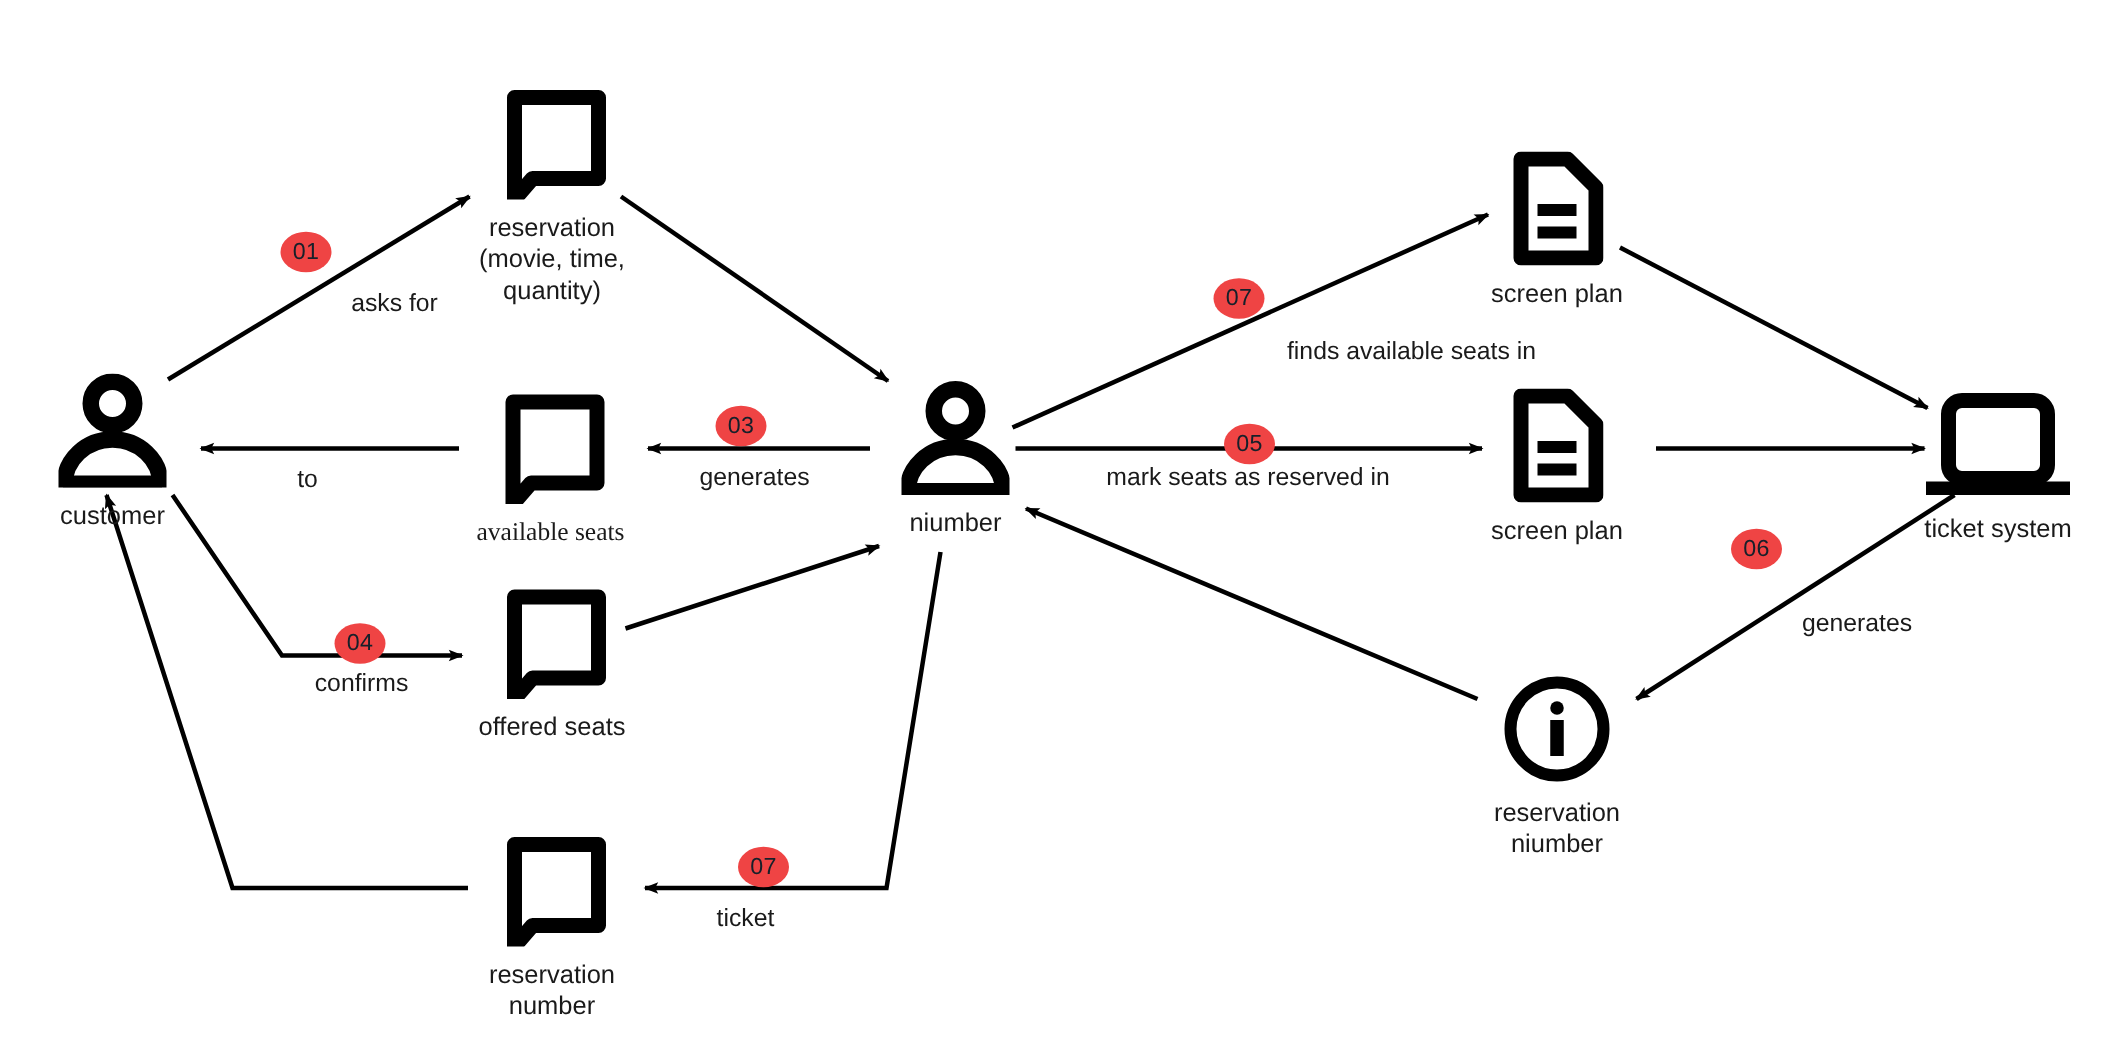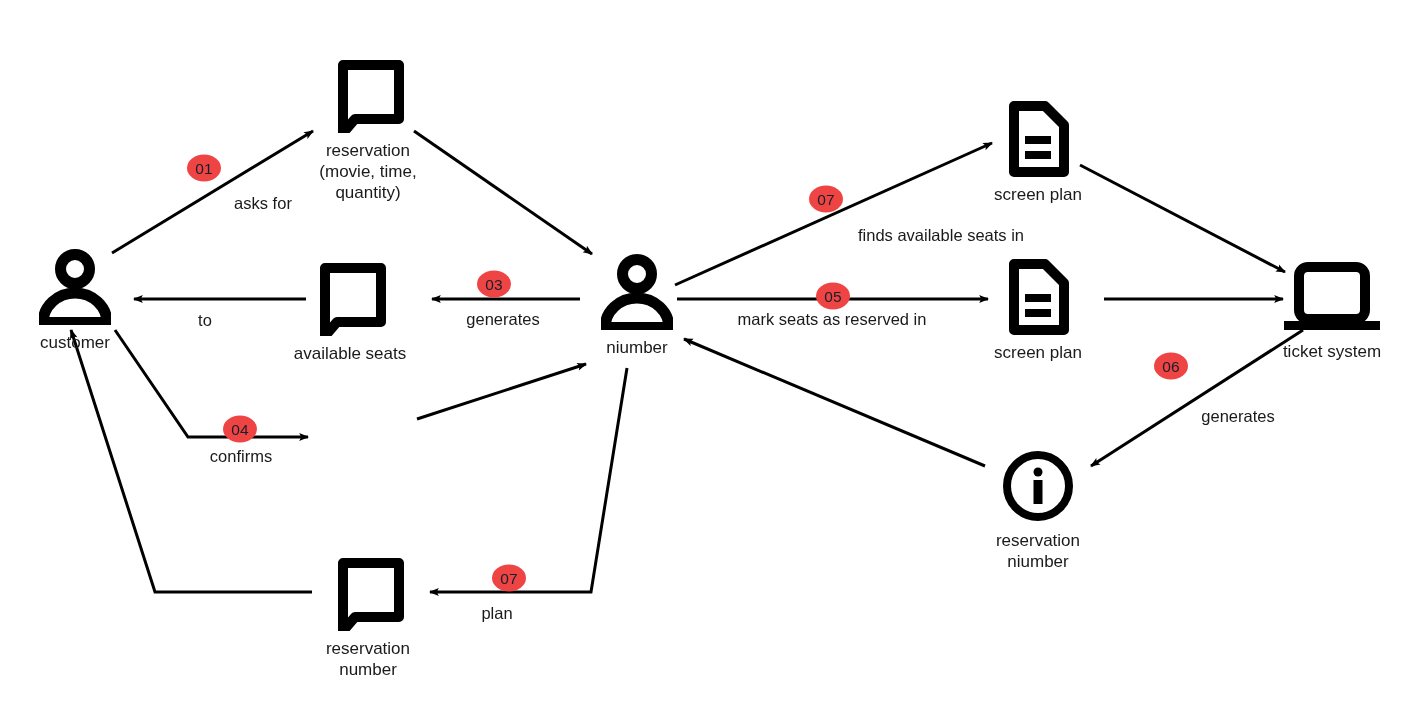--- a/index.html
+++ b/index.html
@@ -125,29 +125,37 @@
     <span class="glyph">
       <svg width="74" height="74" viewBox="0 0 74 74" xmlns="http://www.w3.org/2000/svg">
         <path d="M12,6 H68 V60 H24 L12,74 Z" fill="none" stroke="#000" stroke-width="10" stroke-linejoin="round"></path>
       </svg>
     </span>
     <span class="caption">reservation
 (movie, time,
 quantity)</span>
   </div>
 
-  <div class="node" style="left:350px; top:262px;">
+  <div class="node" style="left:367px; top:262px;font-family:Liberation Serif, serif;">
     <span class="glyph">
       <svg width="74" height="74" viewBox="0 0 74 74" xmlns="http://www.w3.org/2000/svg">
         <path d="M12,6 H68 V60 H24 L12,74 Z" fill="none" stroke="#000" stroke-width="10" stroke-linejoin="round"></path>
       </svg>
     </span>
     <span class="caption">available seats</span>
   </div>
 
+  <div class="node" style="left:368px; top:392px;">
+    <span class="glyph">
+      <svg width="74" height="74" viewBox="0 0 74 74" xmlns="http://www.w3.org/2000/svg">
+        <path d="M12,6 H68 V60 H24 L12,74 Z" fill="none" stroke="#000" stroke-width="10" stroke-linejoin="round"></path>
+      </svg>
+    </span>
+    <span class="caption">offered seats</span>
+  </div>
 
   <div class="node" style="left:368px; top:557px;">
     <span class="glyph">
       <svg width="74" height="74" viewBox="0 0 74 74" xmlns="http://www.w3.org/2000/svg">
         <path d="M12,6 H68 V60 H24 L12,74 Z" fill="none" stroke="#000" stroke-width="10" stroke-linejoin="round"></path>
       </svg>
     </span>
     <span class="caption">reservation
 number</span>
   </div>
@@ -214,16 +222,16 @@
   <div class="badge" style="left:833px; top:296px;">05</div>
   <div class="badge" style="left:1171px; top:366px;">06</div>
   <div class="badge" style="left:509px; top:578px;">07</div>
 
   <div class="edge-label" style="left:263px; top:203px;">asks for</div>
   <div class="edge-label" style="left:941px; top:235px;">finds available seats in</div>
   <div class="edge-label" style="left:503px; top:319px;">generates</div>
   <div class="edge-label" style="left:241px; top:456px;">confirms</div>
   <div class="edge-label" style="left:832px; top:319px;">mark seats as reserved in</div>
   <div class="edge-label" style="left:1238px; top:416px;">generates</div>
-  <div class="edge-label" style="left:497px; top:613px;">plan</div>
+  <div class="edge-label" style="left:497px; top:613px;">ticket</div>
   <div class="edge-label" style="left:205px; top:320px;">to</div>
 
 </div>
 
 </body></html>

